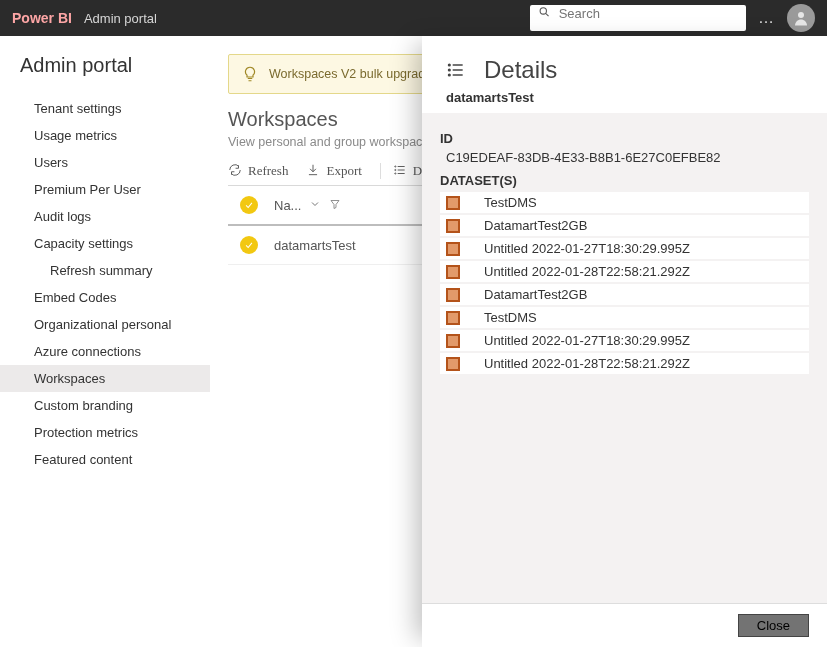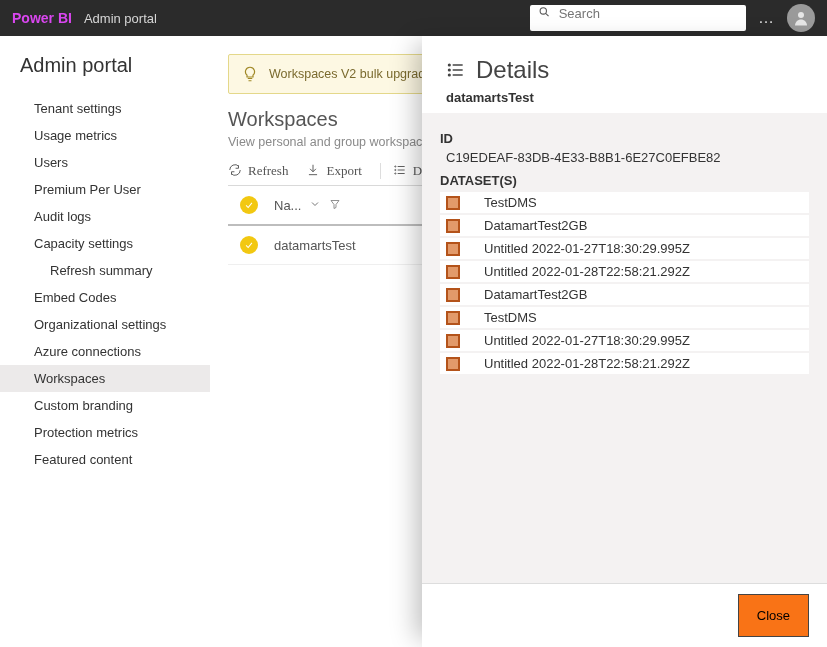--- a/index.html
+++ b/index.html
@@ -16,21 +16,21 @@
   
   .topbar {
     height: 36px;
     background: #2b2b2b;
     color: #e5e5e5;
     display: flex;
     align-items: center;
     padding: 0 12px;
     gap: 12px;
   }
-  .topbar .brand { font-weight: 600; font-size: 14px; color: #d946ef; }
+  .topbar .brand { font-weight: 600; font-size: 14px; color: #fca5a5; }
   .topbar .crumb { font-size: 13px; color: #d6d6d6; }
   .topbar .spacer { flex: 1; }
   .searchbox {
     background: #fff;
     border-radius: 2px;
     height: 26px;
     display: flex;
     align-items: flex-start;
     padding: 0 8px;
     color: #555;
@@ -156,21 +156,21 @@
     height: calc(647px - 36px);
     background: #fff;
     box-shadow: -14px 0 24px -8px rgba(0,0,0,0.25);
     display: flex;
     flex-direction: column;
   }
   .flyout-head {
     padding: 20px 24px 8px 24px;
   }
   .flyout-head .title {
-    display: flex; align-items: center; gap: 10px;
+    display: flex; align-items: center; gap: 18px;
     font-size: 24px; color: #444;
     font-weight: 400;
   }
   .flyout-head .title svg { width: 20px; height: 20px; stroke: #444; fill: none; }
   .flyout-head .subtitle {
     font-size: 13px; font-weight: 600; color: #333;
     margin-top: 6px;
   }
   .flyout-body {
     flex: 1;
@@ -205,22 +205,22 @@
       linear-gradient(#e29a6a,#e29a6a) right/5px 10px no-repeat;
   }
   .flyout-foot {
     border-top: 1px solid #ddd;
     padding: 10px 18px;
     display: flex;
     justify-content: flex-end;
   }
   .btn-close {
     border: 1px solid #444;
-    background: #f97316;
-    padding: 13px 18px;
+    background: #737373;
+    padding: 3px 18px;
     font-size: 13px;
     cursor: pointer;
   }
 </style>
 </head>
 <body>
 
 <div class="topbar">
   <span class="brand">Power BI</span>
   <span class="crumb">Admin portal</span>
@@ -247,21 +247,21 @@
     <h1>Admin portal</h1>
     <div id="nav-list">
         <div class="nav-item">Tenant settings</div>
         <div class="nav-item">Usage metrics</div>
         <div class="nav-item">Users</div>
         <div class="nav-item">Premium Per User</div>
         <div class="nav-item">Audit logs</div>
         <div class="nav-item">Capacity settings</div>
         <div class="nav-item nav-sub">Refresh summary</div>
         <div class="nav-item">Embed Codes</div>
-        <div class="nav-item">Organizational settings</div>
+        <div class="nav-item">Organizational personal</div>
         <div class="nav-item">Azure connections</div>
         <div class="nav-item active">Workspaces</div>
         <div class="nav-item">Custom branding</div>
         <div class="nav-item">Protection metrics</div>
         <div class="nav-item">Featured content</div>
       </div>
   </div>
 
   <div class="main">
     <div class="infobar">

